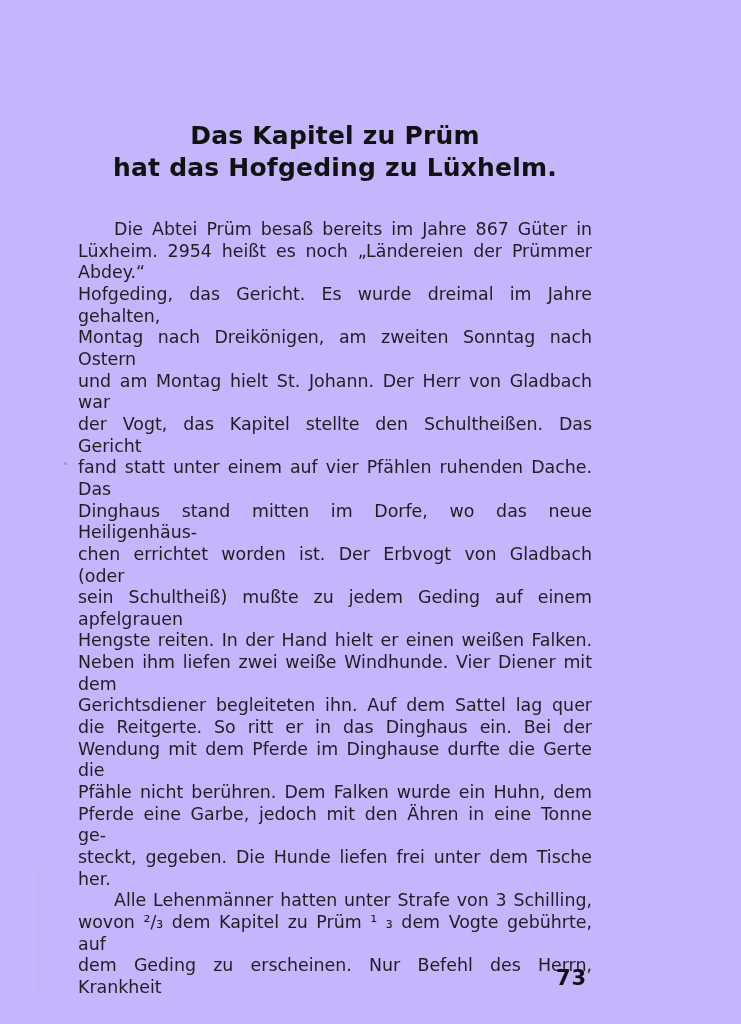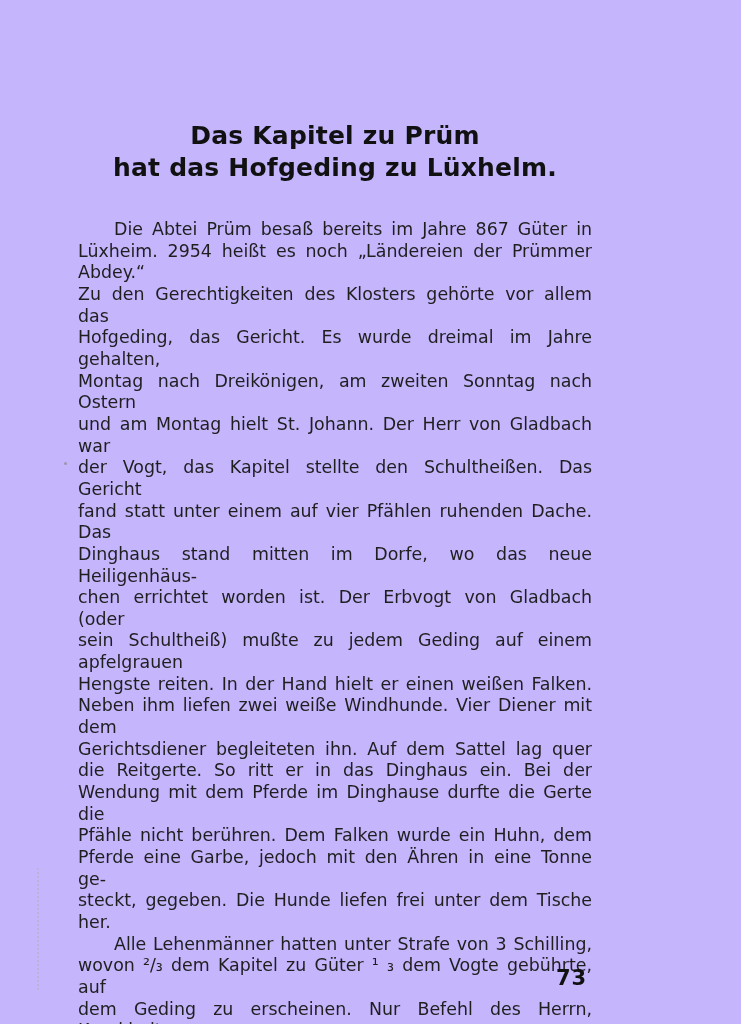--- a/index.html
+++ b/index.html
@@ -83,41 +83,40 @@
 
   <h1 class="title-block" style="margin:0;">
     <span style="display:block;">Das Kapitel zu Prüm</span>
     <span style="display:block;">hat das Hofgeding zu Lüxhelm.</span>
   </h1>
 
   <div class="body-text">
       <div class="paragraph">
         <div class="line indent">Die Abtei Prüm besaß bereits im Jahre 867 Güter in</div>
         <div class="line">Lüxheim. 2954 heißt es noch „Ländereien der Prümmer Abdey.“</div>
-        <div class="line">Zu den Gerechtigkeiten des Klosters gehörte vor allem das</div>
         <div class="line">Hofgeding, das Gericht. Es wurde dreimal im Jahre gehalten,</div>
         <div class="line">Montag nach Dreikönigen, am zweiten Sonntag nach Ostern</div>
         <div class="line">und am Montag hielt St. Johann. Der Herr von Gladbach war</div>
         <div class="line">der Vogt, das Kapitel stellte den Schultheißen. Das Gericht</div>
         <div class="line">fand statt unter einem auf vier Pfählen ruhenden Dache. Das</div>
         <div class="line">Dinghaus stand mitten im Dorfe, wo das neue Heiligenhäus-</div>
         <div class="line">chen errichtet worden ist. Der Erbvogt von Gladbach (oder</div>
         <div class="line">sein Schultheiß) mußte zu jedem Geding auf einem apfelgrauen</div>
         <div class="line">Hengste reiten. In der Hand hielt er einen weißen Falken.</div>
         <div class="line">Neben ihm liefen zwei weiße Windhunde. Vier Diener mit dem</div>
         <div class="line">Gerichtsdiener begleiteten ihn. Auf dem Sattel lag quer</div>
         <div class="line">die Reitgerte. So ritt er in das Dinghaus ein. Bei der</div>
         <div class="line">Wendung mit dem Pferde im Dinghause durfte die Gerte die</div>
         <div class="line">Pfähle nicht berühren. Dem Falken wurde ein Huhn, dem</div>
         <div class="line">Pferde eine Garbe, jedoch mit den Ähren in eine Tonne ge-</div>
         <div class="line last">steckt, gegeben. Die Hunde liefen frei unter dem Tische her.</div>
       </div>
       <div class="paragraph">
         <div class="line indent">Alle Lehenmänner hatten unter Strafe von 3 Schilling,</div>
-        <div class="line">wovon ²/₃ dem Kapitel zu Güter ¹ ₃ dem Vogte gebührte, auf</div>
+        <div class="line">wovon ²/₃ dem Kapitel zu Prüm ¹ ₃ dem Vogte gebührte, auf</div>
         <div class="line">dem Geding zu erscheinen. Nur Befehl des Herrn, Krankheit</div>
       </div>
     </div>
 
   <div class="artifact-vline"></div>
   <div class="artifact-dot"></div>
 
   <div class="page-number">73</div>
 
 </div>

